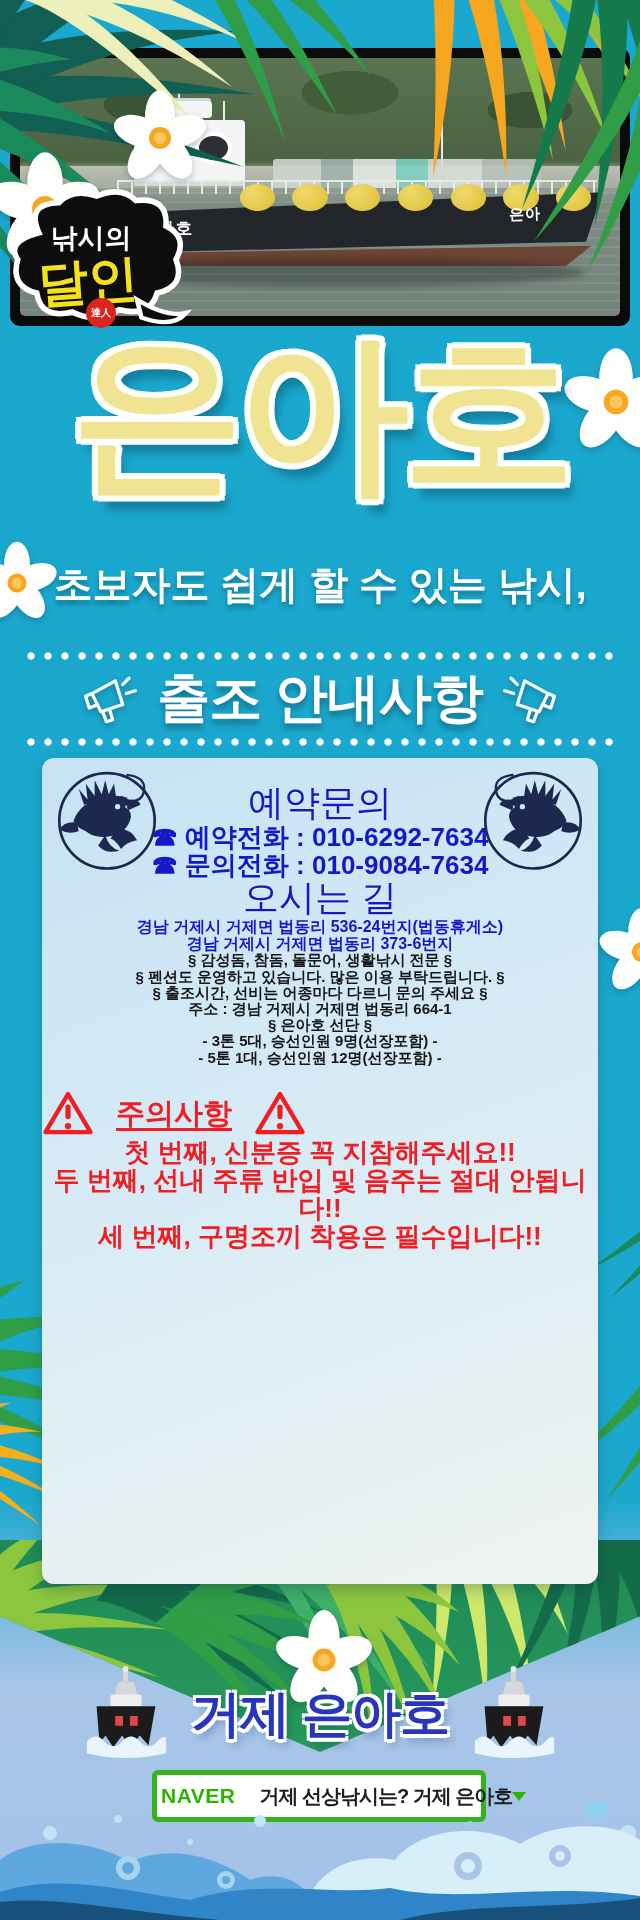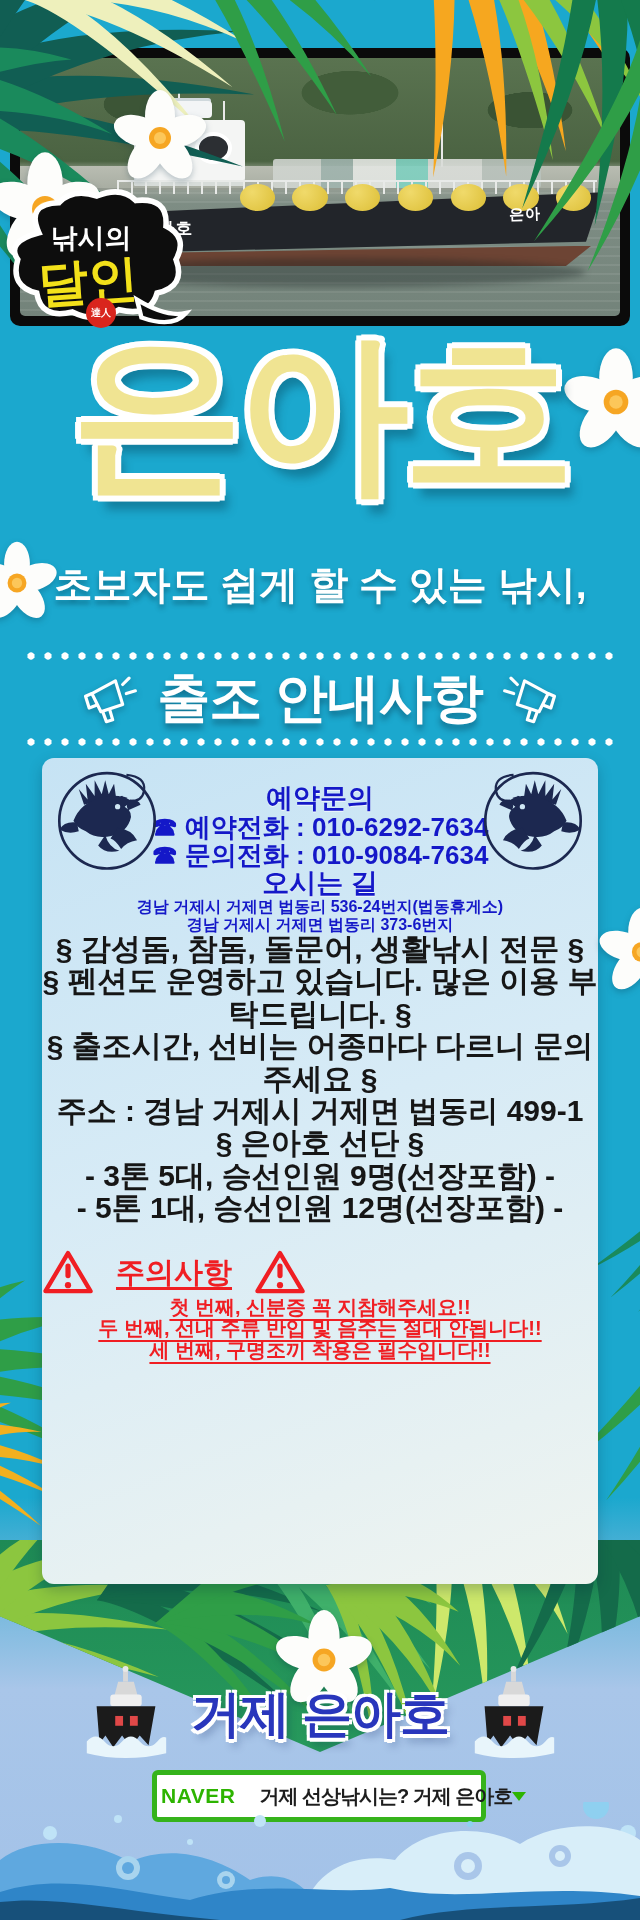--- a/index.html
+++ b/index.html
@@ -74,31 +74,31 @@
   .mega{width:58px;height:58px;filter:drop-shadow(0 3px 3px rgba(0,30,50,.35));}
   .mega.flip{transform:scaleX(-1);}
 
   
   .card{position:absolute;left:42px;top:758px;width:556px;height:826px;border-radius:12px;z-index:4;
     background:linear-gradient(160deg,#C6E3F4 0%,#D7EBF6 45%,#EFF4F0 100%);
     box-shadow:0 6px 14px rgba(0,40,60,.25);text-align:center;box-sizing:border-box;padding-top:26px;}
   .fish-logo{position:absolute;top:8px;width:106px;height:106px;}
   .fish-logo.left{left:12px;} .fish-logo.right{right:12px;transform:scaleX(-1);}
   .card p,.card h2{margin:0;line-height:1.08;}
-  .res-title,.dir-title{font-size:27px;font-weight:700;color:#1418C8;text-shadow:0 1px 0 rgba(255,255,255,.7);}
+  .res-title,.dir-title{font-size:36px;font-weight:400;color:#1418C8;text-shadow:0 1px 0 rgba(255,255,255,.7);}
   .phone{font-size:26px;font-weight:900;color:#1418C8;}
   .addr{font-size:16px;font-weight:900;color:#1418C8;}
-  .note{font-size:30px;font-weight:900;color:#161616;}
+  .note{font-size:15px;font-weight:900;color:#161616;}
   .mt8{margin-top:8px;} .mt10{margin-top:10px;} .mt12{margin-top:12px;} .mt14{margin-top:14px;}
   .mt22{margin-top:22px;} .mt26{margin-top:26px;} .mt28{margin-top:28px;}
   .mt30{margin-top:30px;} .mt36{margin-top:36px;} .mt38{margin-top:38px;}
   .warn-row{margin-top:24px;display:flex;align-items:center;gap:22px;}
   .warn-icon{width:52px;height:48px;}
   .warn-title{font-size:29px;font-weight:900;color:#F01E23;text-decoration:underline;text-decoration-thickness:3px;text-underline-offset:5px;}
-  .warn-item{font-size:20px;font-weight:900;color:#F01E23;text-decoration:underline;text-decoration-thickness:2px;text-underline-offset:5px;}
+  .warn-item{font-size:26px;font-weight:900;color:#F01E23;text-decoration-thickness:2px;text-underline-offset:5px;}
 
   
   .v-band{position:absolute;left:0;top:1540px;width:640px;height:212px;z-index:3;
     background:linear-gradient(180deg,#1E8A55,#27995C);
     -webkit-clip-path:polygon(0 0,100% 0,100% 36%,50% 100%,0 36%);clip-path:polygon(0 0,100% 0,100% 36%,50% 100%,0 36%);}
 
   
   .footer-row{position:absolute;left:0;right:0;top:1662px;height:104px;z-index:6;
     display:flex;align-items:center;justify-content:center;gap:16px;}
   .ship{width:98px;height:98px;}
@@ -306,21 +306,21 @@
     <p class="phone mt14">☎ 예약전화 : 010-6292-7634</p>
     <p class="phone mt10">☎ 문의전화 : 010-9084-7634</p>
 
     <h2 class="dir-title mt30">오시는 길</h2>
     <p class="addr mt12">경남 거제시 거제면 법동리 536-24번지(법동휴게소)</p>
     <p class="addr mt8">경남 거제시 거제면 법동리 373-6번지</p>
 
     <p class="note mt36">§ 감성돔, 참돔, 돌문어, 생활낚시 전문 §</p>
     <p class="note mt38">§ 펜션도 운영하고 있습니다. 많은 이용 부탁드립니다. §</p>
     <p class="note mt22">§ 출조시간, 선비는 어종마다 다르니 문의 주세요 §</p>
-    <p class="note mt10">주소 : 경남 거제시 거제면 법동리 499-1</p>
+    <p class="note mt10">주소 : 경남 거제시 거제면 법동리 664-1</p>
 
     <p class="note mt36">§ 은아호 선단 §</p>
     <p class="note mt8">- 3톤 5대, 승선인원 9명(선장포함) -</p>
     <p class="note mt8">- 5톤 1대, 승선인원 12명(선장포함) -</p>
 
     <div class="warn-row">
       <svg class="warn-icon">
           <use href="#warntri"></use>
         </svg>
       <span class="warn-title">주의사항</span>

